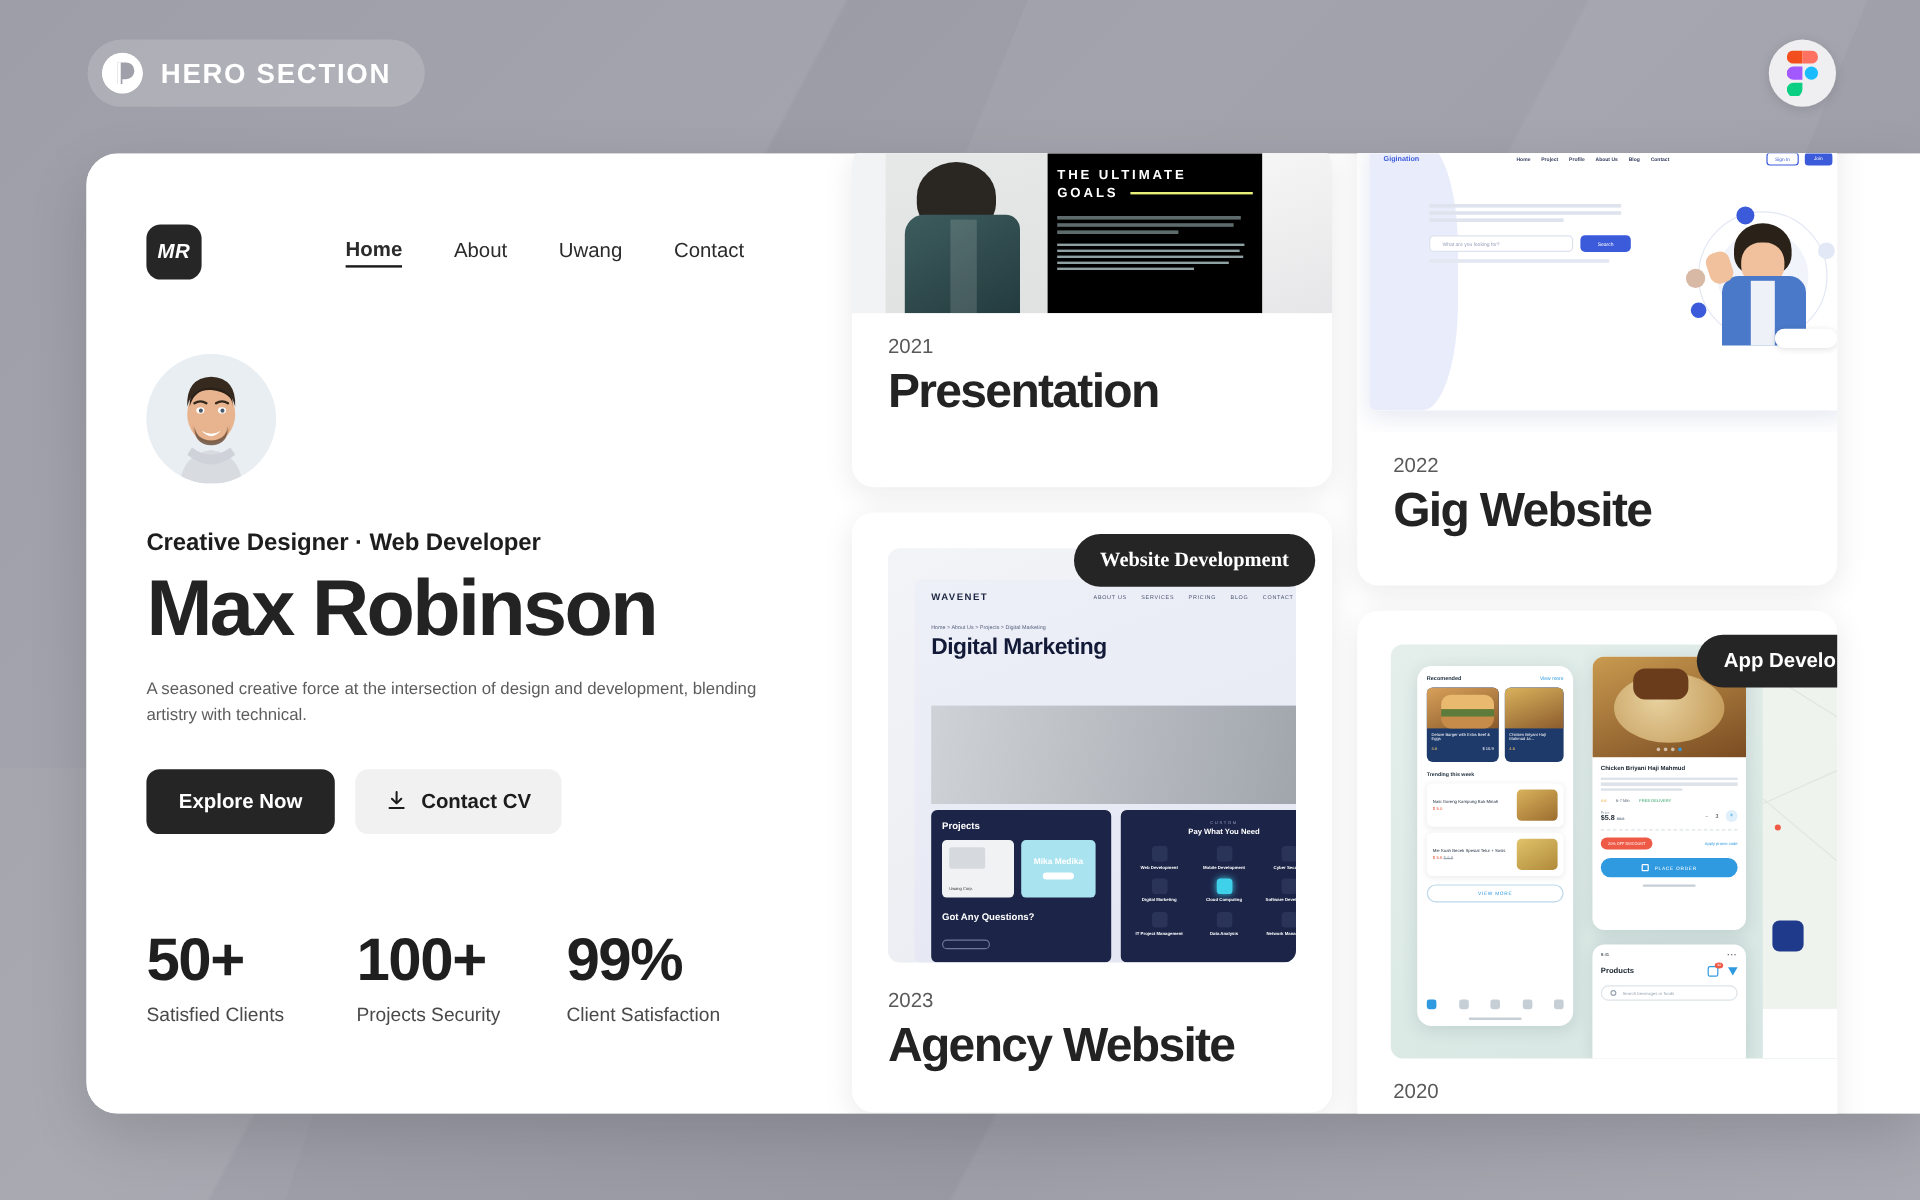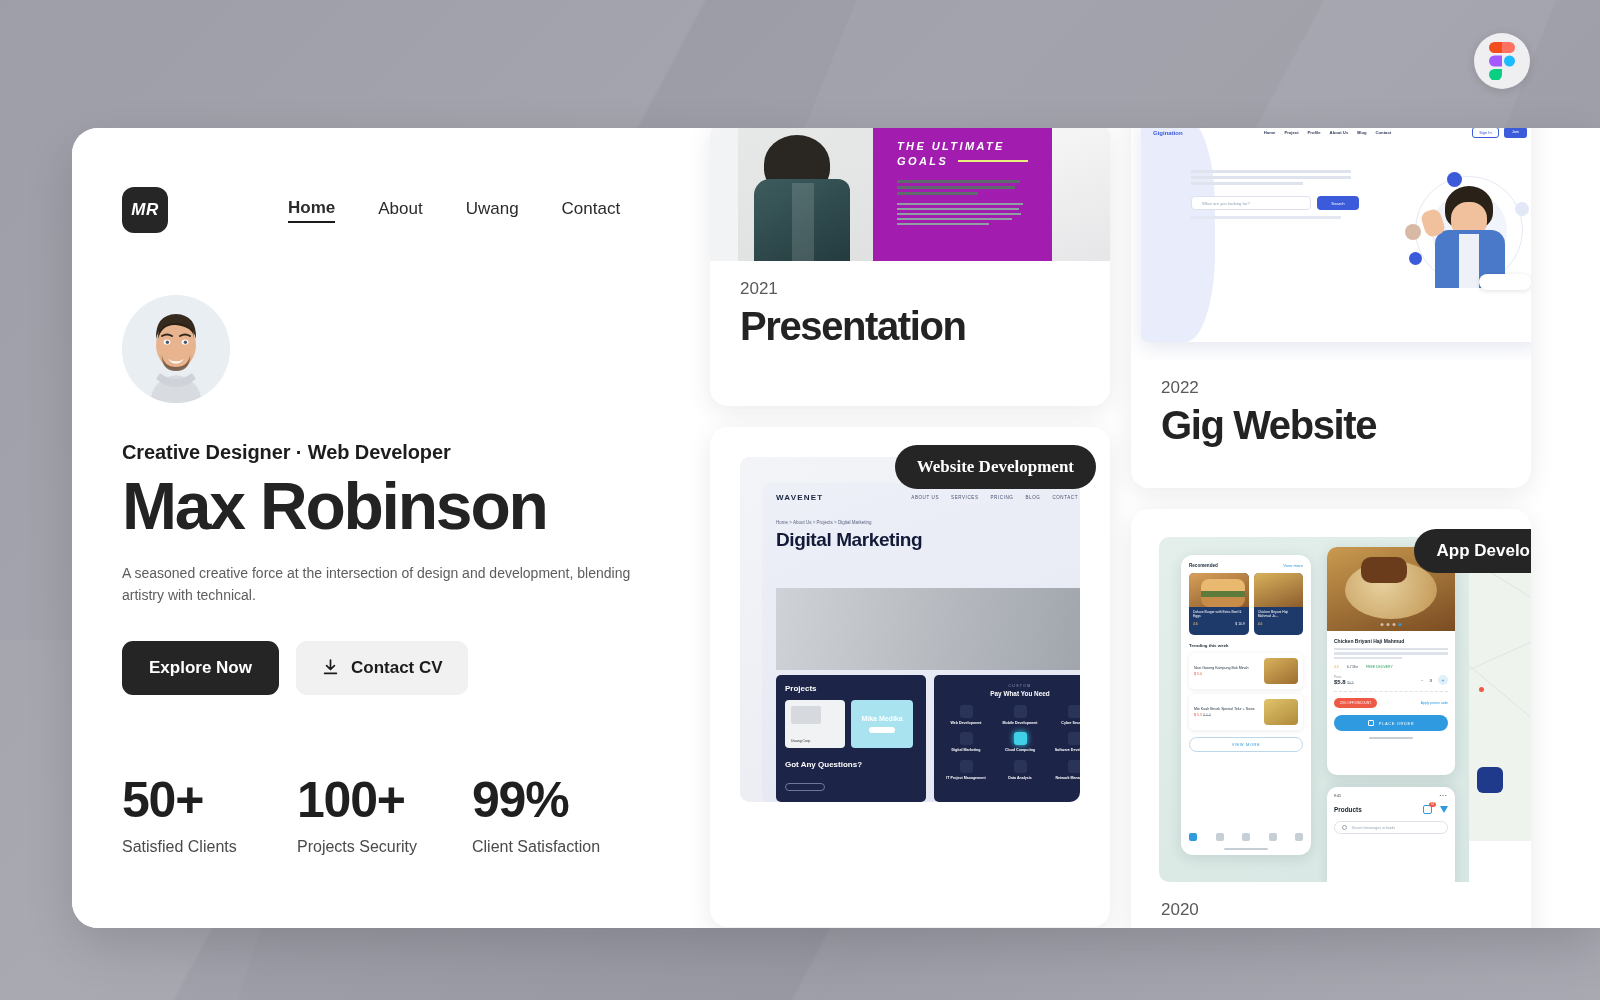--- a/index.html
+++ b/index.html
@@ -196,20 +196,30 @@
   .thumb-inner { position: absolute; inset: 0; }
 </style>
 </head>
 <body>
 
 <div class="bgband band1"></div>
 <div class="bgband band2"></div>
 <div class="bgband band3"></div>
 
 <div class="topbar">
+  <div class="hero-badge">
+    <span class="plogo">
+      <svg width="34" height="34" viewBox="0 0 34 34">
+        <circle cx="17" cy="17" r="17" fill="#ffffff"></circle>
+        <path d="M13 8 h7 a7 7 0 0 1 0 14 h-3 v4 h-4 z" fill="#9fa0aa"></path>
+        <rect x="13" y="8" width="2.6" height="18" fill="#ffffff"></rect>
+      </svg>
+    </span>
+    <span class="label">HERO SECTION</span>
+  </div>
   <div class="figma-btn">
     <svg width="26" height="38" viewBox="0 0 26 38">
       <path d="M0 5.5A5.5 5.5 0 0 1 5.5 0H13v11H5.5A5.5 5.5 0 0 1 0 5.5z" fill="#f24e1e"></path>
       <path d="M13 0h7.5a5.5 5.5 0 0 1 0 11H13z" fill="#ff7262"></path>
       <path d="M0 19a5.5 5.5 0 0 1 5.5-5.5H13v11H5.5A5.5 5.5 0 0 1 0 19z" fill="#a259ff"></path>
       <path d="M0 32.5A5.5 5.5 0 0 1 5.5 27H13v5.5a5.5 5.5 0 1 1-13 0z" fill="#0acf83"></path>
       <circle cx="20.5" cy="19" r="5.5" fill="#1abcfe"></circle>
     </svg>
   </div>
 </div>
@@ -287,21 +297,21 @@
     <div class="col colA">
 
       <article class="card" style="height:285px;">
         <div class="card-thumb" style="height:140px;">
           <div class="thumb-inner" style="background:#f2f3f4;">
             <div style="position:absolute;left:28px;top:0;width:135px;height:140px;background:linear-gradient(170deg,#e7e9e8,#dfe2e1);overflow:hidden;">
               <div style="position:absolute;left:26px;top:14px;width:66px;height:58px;background:#2a2622;border-radius:50% 50% 40% 40%;"></div>
               <div style="position:absolute;left:16px;top:58px;width:96px;height:90px;background:linear-gradient(150deg,#3d5c5e,#22393c);border-radius:16px 12px 0 0;"></div>
               <div style="position:absolute;left:54px;top:62px;width:22px;height:80px;background:rgba(255,255,255,0.14);"></div>
             </div>
-            <div style="position:absolute;left:163px;top:0;right:58px;height:140px;background:#a21caf;padding:18px 24px;font-style:italic;">
+            <div style="position:absolute;left:163px;top:0;right:58px;height:140px;background:#000000;padding:18px 8px;">
               <div style="font-size:11px;letter-spacing:2.4px;color:#ffffff;font-weight:bold;line-height:1.45;">THE  ULTIMATE</div>
               <div style="display:flex;align-items:center;gap:10px;">
                 <span style="font-size:11px;letter-spacing:2.4px;color:#ffffff;font-weight:bold;">GOALS</span>
                 <span style="flex:1;height:2px;background:#e9f07a;"></span>
               </div>
               <div style="margin-top:13px;">
                 <div style="height:3px;background:#5d6b6d;width:94%;margin-bottom:3px;"></div>
                 <div style="height:3px;background:#5d6b6d;width:90%;margin-bottom:3px;"></div>
                 <div style="height:3px;background:#5d6b6d;width:62%;margin-bottom:8px;"></div>
                 <div style="height:2px;background:#8fa0a2;width:96%;margin-bottom:3px;"></div>
@@ -392,20 +402,24 @@
                       <div style="font-size:3.6px;color:#fff;font-weight:bold;line-height:1.2;">Data Analysis</div>
                     </div>
                   <div style="text-align:center;">
                       <div style="width:13px;height:13px;border-radius:3px;background:#2a3358;margin:0 auto 3px;"></div>
                       <div style="font-size:3.6px;color:#fff;font-weight:bold;line-height:1.2;">Network Management</div>
                     </div>
                 </div>
               </div>
             </div>
           </div>
+        </div>
+        <div class="card-meta" style="padding-top:22px;">
+          <div class="card-year">2023</div>
+          <div class="card-title">Agency Website</div>
         </div>
       </article>
     </div>
 
     <div class="col colB">
 
       <article class="card" style="height:458px;">
         <div class="card-thumb" style="height:330px;background:#ffffff;">
           <div class="thumb-inner" style="background:#ffffff;">
             <div style="position:absolute;left:30px;top:-5px;right:-10px;height:135px;background:#ffffff;border-radius:5px;box-shadow:0 3px 12px rgba(40,60,140,0.10);overflow:hidden;">

